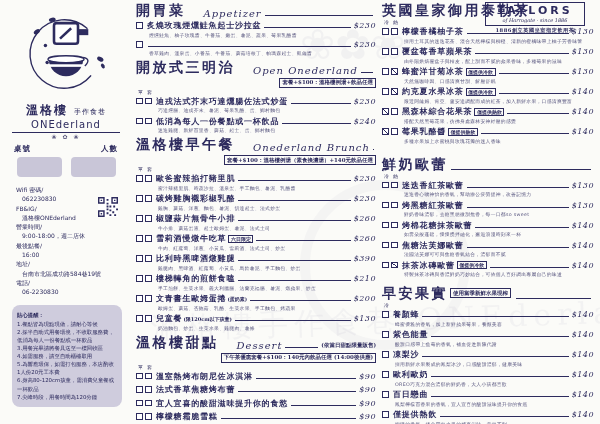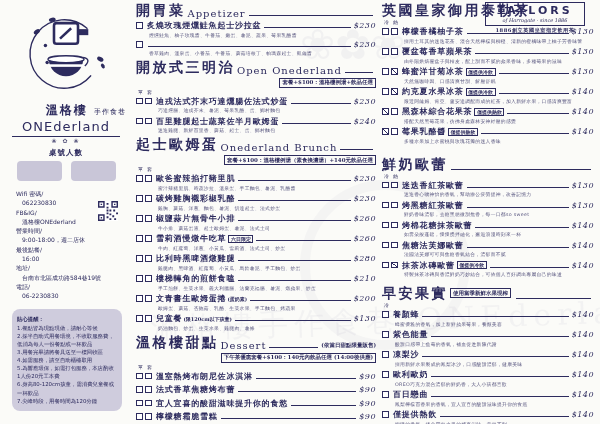--- a/index.html
+++ b/index.html
@@ -15,40 +15,40 @@
   .wm-text{font-size:30px;letter-spacing:6px;opacity:.07;white-space:nowrap;}
   .wm-leaf{font-size:42px;opacity:.08;}
   
   .sidebar{position:absolute;left:0;top:0;width:128px;height:424px;padding:4px 2px 0 6px;box-sizing:border-box;}
   .col{position:absolute;top:2px;}
   #col-mid{left:136px;width:240px;}
   #col-right{left:382px;width:212px;}
   
   .logo-wrap{text-align:center;}
   .logo-svg{display:block;margin:2px auto 0;}
-  .logo-name{font-size:12px;font-weight:bold;letter-spacing:2px;text-align:right;}
+  .logo-name{font-size:12px;font-weight:bold;letter-spacing:2px;}
   .logo-name .sub{font-size:7px;letter-spacing:1px;font-weight:normal;}
-  .logo-en{font-size:13px;letter-spacing:1px;color:#2d2b5e;font-family:"DejaVu Sans",sans-serif;}
+  .logo-en{font-size:10px;letter-spacing:1px;color:#2d2b5e;font-family:"DejaVu Sans",sans-serif;}
   .logo-rule{border:none;border-top:1px solid #2d2b5e;margin:2px 6px 0;}
   .logo-dots{font-size:6px;color:#2d2b5e;opacity:.8;letter-spacing:2px;}
-  .seat-row{display:flex;justify-content:center;margin:4px 8px 0;font-size:7.5px;font-weight:bold;letter-spacing:1px;}
+  .seat-row{display:flex;justify-content:space-between;margin:4px 8px 0;font-size:7.5px;font-weight:bold;letter-spacing:1px;}
   .seat-boxes{display:flex;justify-content:space-around;margin:3px 6px 0;}
   .seat-box{width:45px;height:20px;background:#c9c6d8;border-radius:4px;}
   .info{margin:8px 2px 0 10px;font-size:6px;line-height:1.55;font-family:"DejaVu Sans",sans-serif;position:relative;}
   .info .lbl{display:block;}
   .info .val{display:block;padding-left:6px;}
   .qr{position:absolute;right:6px;top:12px;width:20px;height:20px;}
   .reminder{margin:8px 4px 0 6px;background:#cfccdd;border-radius:8px;padding:6px 5px;
     font-size:5.4px;line-height:1.5;font-family:"DejaVu Sans",sans-serif;color:#2d2b5e;}
   .reminder .r-title{font-weight:bold;margin-bottom:1px;}
   
   .section{margin-bottom:3px;position:relative;}
   .sec-head{display:flex;align-items:flex-end;position:relative;}
   .sec-title{font-size:14px;font-weight:bold;letter-spacing:2.5px;white-space:nowrap;}
-  .sec-en{font-size:10px;letter-spacing:1px;margin-left:2px;white-space:nowrap;transform:translateY(-1px);text-align:right;}
+  .sec-en{font-size:10px;font-style:italic;letter-spacing:1px;margin-left:18px;white-space:nowrap;transform:translateY(-1px);text-align:right;}
   .sec-leader{flex:1;border-bottom:0.8px solid #2d2b5e;margin:0 3px 4px;}
   .sec-note{font-size:5.5px;font-weight:bold;white-space:nowrap;margin-bottom:3px;}
   .notebox-row{display:flex;justify-content:flex-end;margin:1px 0 2px;}
   .notebox{border:0.7px solid #2d2b5e;font-size:5.5px;padding:0.5px 2px;white-space:nowrap;font-weight:bold;}
   .hdr-tag{border:0.7px solid #2d2b5e;font-size:5.5px;padding:0.5px 2px;margin:0 2px 5px;white-space:nowrap;align-self:flex-end;font-weight:bold;}
   .side-box{position:absolute;right:9px;top:0;width:100px;text-align:center;}
   .side-box .tb{border:1.2px solid #2d2b5e;padding:1px 2px 2px;}
   .side-box .t1{font-size:11px;font-weight:bold;letter-spacing:3px;font-family:"DejaVu Sans",sans-serif;}
   .side-box .t2{font-size:5px;font-style:italic;}
   .side-box .cap{font-size:5.2px;font-weight:bold;margin-top:1px;letter-spacing:0.5px;}
@@ -198,30 +198,30 @@
           <span class="price">$230</span>
         </div>
         <div class="item-desc" style="padding-left: 22px;">巧達燻腸、迪戎芥末、薯泥、莓果乳酪、蛋、鄉村麵包</div>
       </div>
       <div class="item">
         <div class="item-row">
           <span class="boxes">
             <span class="cb"></span>
             <span class="cb"></span>
           </span>
-          <span class="item-name">百里雞腿起士蔬菜佐半月歐姆蛋</span>
+          <span class="item-name">低消為每人一份餐點或一杯飲品</span>
           <span class="leader"></span>
           <span class="price">$240</span>
         </div>
         <div class="item-desc" style="padding-left: 22px;">迷迭雞腿、新鮮百里香、蘑菇、起士、蛋、鄉村麵包</div>
       </div>
     </div>
     <div class="section">
       <div class="sec-head">
-        <span class="sec-title">起士歐姆蛋</span>
+        <span class="sec-title">溫格樓早午餐</span>
         <span class="sec-en">Onederland Brunch</span>
         <span class="sec-leader"></span>
       </div>
       <div class="notebox-row">
         <span class="notebox">套餐+$100：溫格樓例湯（素食換濃湯）+140元飲品任選</span>
       </div>
       <div class="colhdr">
         <span>單</span>
         <span>套</span>
       </div>
@@ -275,21 +275,21 @@
         <div class="item-desc" style="padding-left: 22px;">牛肉、紅蘿蔔、洋蔥、小黃瓜、雪莉酒、法式土司、炒蛋</div>
       </div>
       <div class="item">
         <div class="item-row">
           <span class="boxes">
             <span class="cb"></span>
             <span class="cb"></span>
           </span>
           <span class="item-name">比利時黑啤酒燉雞腿</span>
           <span class="leader"></span>
-          <span class="price">$280</span>
+          <span class="price">$390</span>
         </div>
         <div class="item-desc" style="padding-left: 22px;">雞腿肉、黑啤酒、紅蘿蔔、小黃瓜、馬鈴薯泥、手工麵包、炒蛋</div>
       </div>
       <div class="item">
         <div class="item-row">
           <span class="boxes">
             <span class="cb"></span>
             <span class="cb"></span>
           </span>
           <span class="item-name">樓梯轉角的煎餅食嗑</span>

